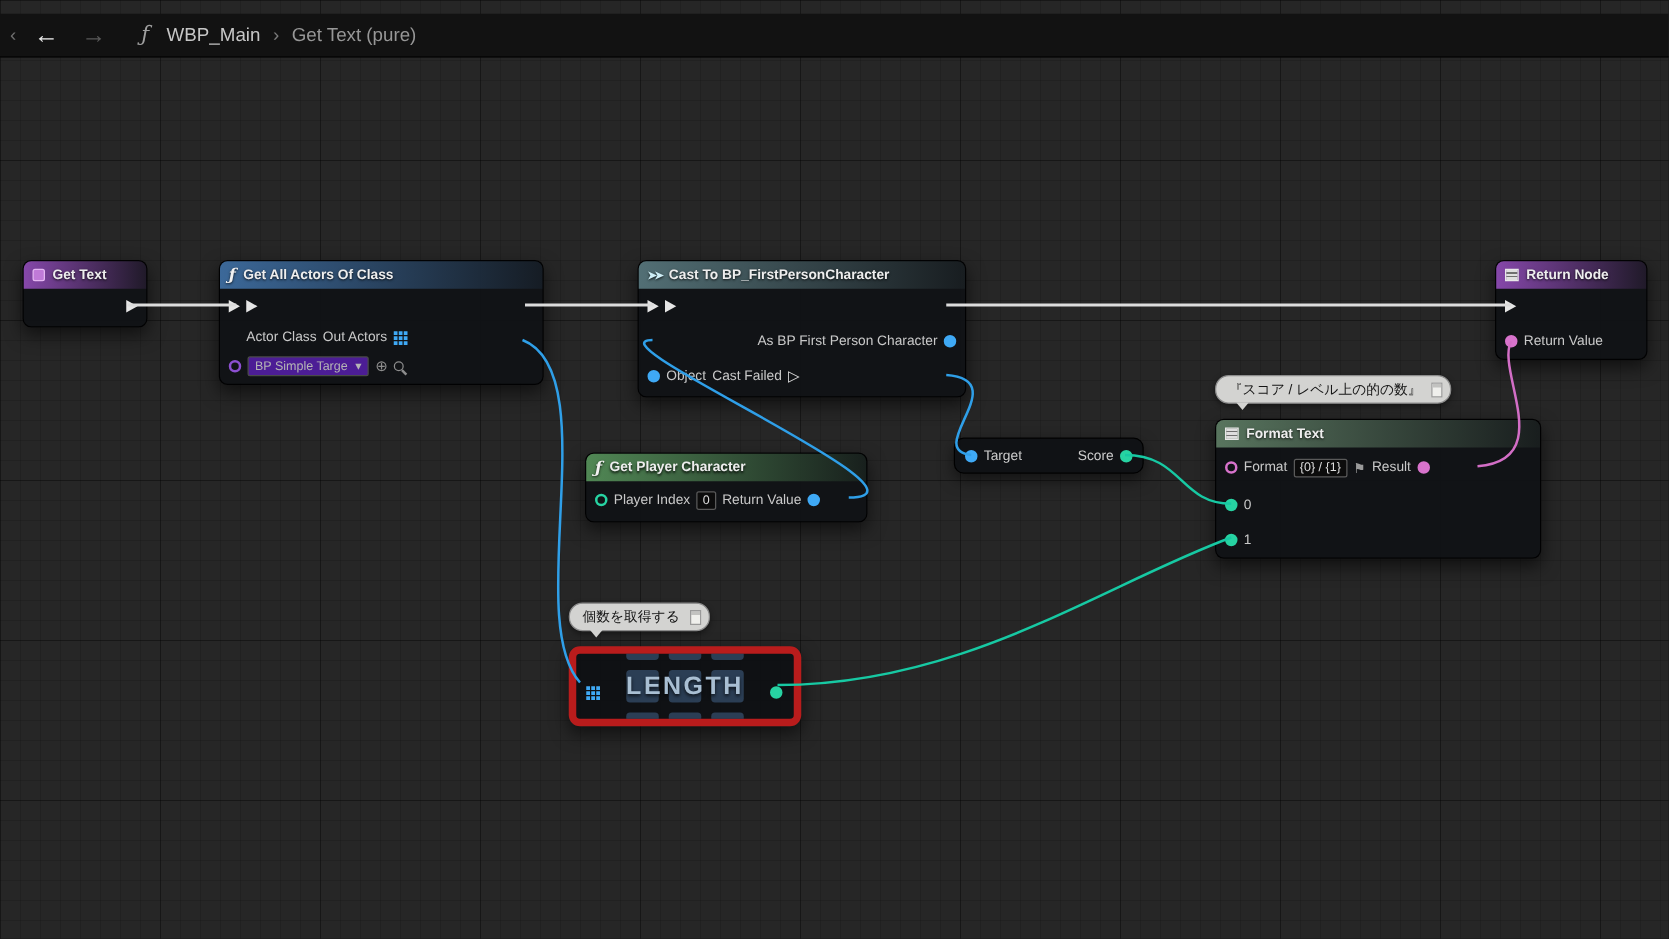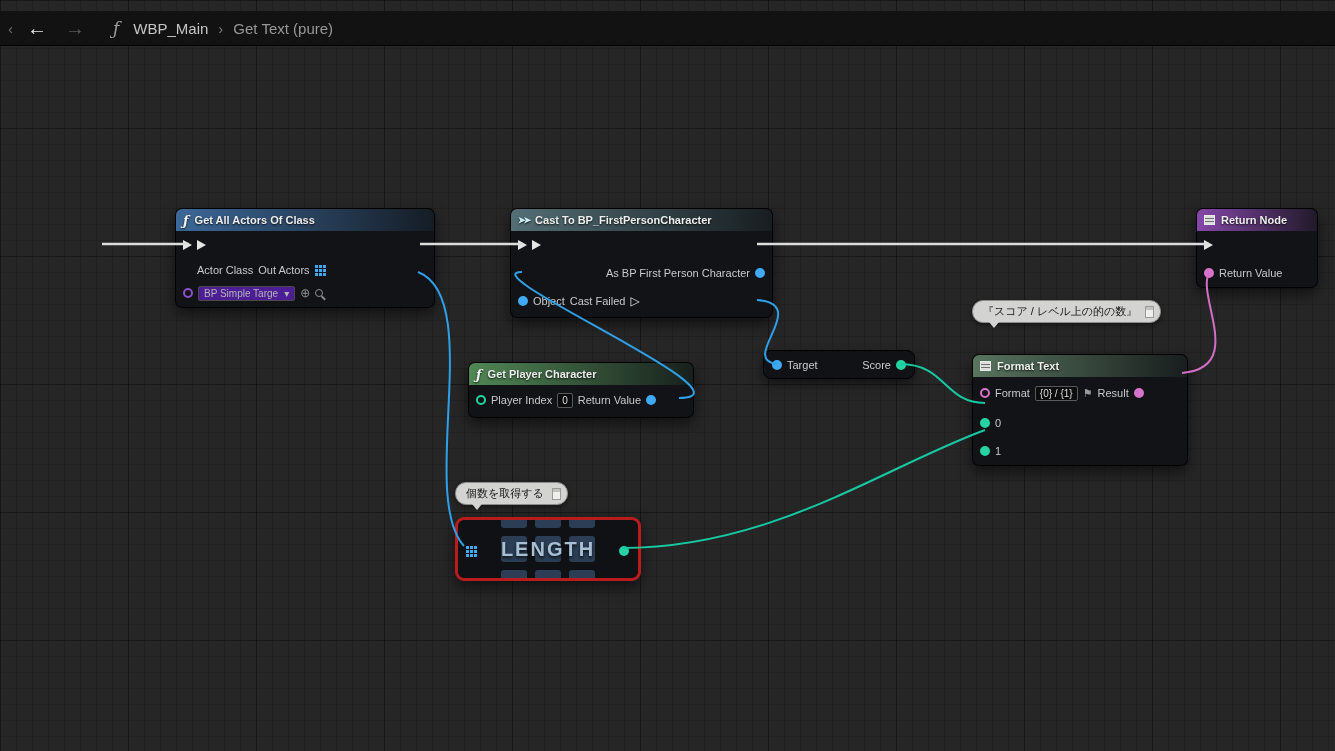--- a/index.html
+++ b/index.html
@@ -94,21 +94,21 @@
   .note { width:9px; height:12px; background:#efefec; border:1px solid #9a9a9a; flex:none;
     box-shadow:inset 0 3px 0 #c2c2c0; margin-right:-4px; }
 
   
   .capsule { position:absolute; z-index:2; height:29px; background:rgba(15,17,20,.94);
     border:1px solid #000; border-radius:8px; display:flex; align-items:center;
     justify-content:space-between; padding:0 8px; font-size:11px; color:#cccccc;
     box-shadow:0 5px 12px rgba(0,0,0,.5); }
 
   
-  .lennode { position:absolute; z-index:2; background:rgba(14,16,19,.95); border:3px solid #b91c1c;
+  .lennode { position:absolute; z-index:2; background:rgba(14,16,19,.95); border:6px solid #b91c1c;
     border-radius:9px; box-shadow:0 6px 14px rgba(0,0,0,.55); overflow:hidden; }
   .len-deco { position:absolute; left:50%; top:50%; width:26px; height:26px; margin:-13px 0 0 -13px;
     background:#44658a; border-radius:3px; opacity:.55;
     box-shadow:34px 0 #44658a,-34px 0 #44658a,0 34px #44658a,34px 34px #44658a,-34px 34px #44658a,
                0 -34px #44658a,34px -34px #44658a,-34px -34px #44658a; }
   .len-title { position:absolute; inset:0; display:flex; align-items:center; justify-content:center;
     font-size:20px; font-weight:bold; letter-spacing:2px; color:#a9bfd3;
     text-shadow:0 2px 3px rgba(0,0,0,.75); }
   .len-in  { position:absolute; left:8px; top:26px; }
   .len-out { position:absolute; right:9px; top:26px; }
@@ -145,20 +145,29 @@
 
   <div class="bubble" style="left:972px; top:300px;">
     <span>『スコア / レベル上の的の数』</span>
     <span class="note"></span>
   </div>
   <div class="bubble" style="left:455px; top:482px;">
     <span>個数を取得する</span>
     <span class="note"></span>
   </div>
 
+  <div class="node" style="left:18px; top:208px; width:100px; height:54px;">
+    <div class="hdr hdr-purple">
+      <span class="icon-sq"></span>
+      <span>Get Text</span>
+    </div>
+    <div class="row right" style="height:28px;">
+      <span class="pin-exec"></span>
+    </div>
+  </div>
 
   <div class="node" style="left:175px; top:208px; width:260px; height:100px;">
     <div class="hdr hdr-blue">
       <span class="fnglyph">ƒ</span>
       <span>Get All Actors Of Class</span>
     </div>
     <div class="row split" style="height:28px;">
       <span class="pin-exec"></span>
       <span class="pin-exec"></span>
     </div>
@@ -227,21 +236,21 @@
     <span class="grp">
       <span class="pin fill-blue"></span>
       <span>Target</span>
     </span>
     <span class="grp">
       <span>Score</span>
       <span class="pin fill-green"></span>
     </span>
   </div>
 
-  <div class="node" style="left:972px; top:354px; width:216px; height:112px;">
+  <div class="node" style="left:972px; top:335px; width:261px; height:112px;">
     <div class="hdr hdr-fmt">
       <span class="icon-doc"></span>
       <span>Format Text</span>
     </div>
     <div class="row split" style="height:32px;">
       <span class="grp">
         <span class="pin hollow-pink"></span>
         <span>Format</span>
         <span class="inputbox">{0} / {1}</span>
         <span class="flag">⚑</span>

